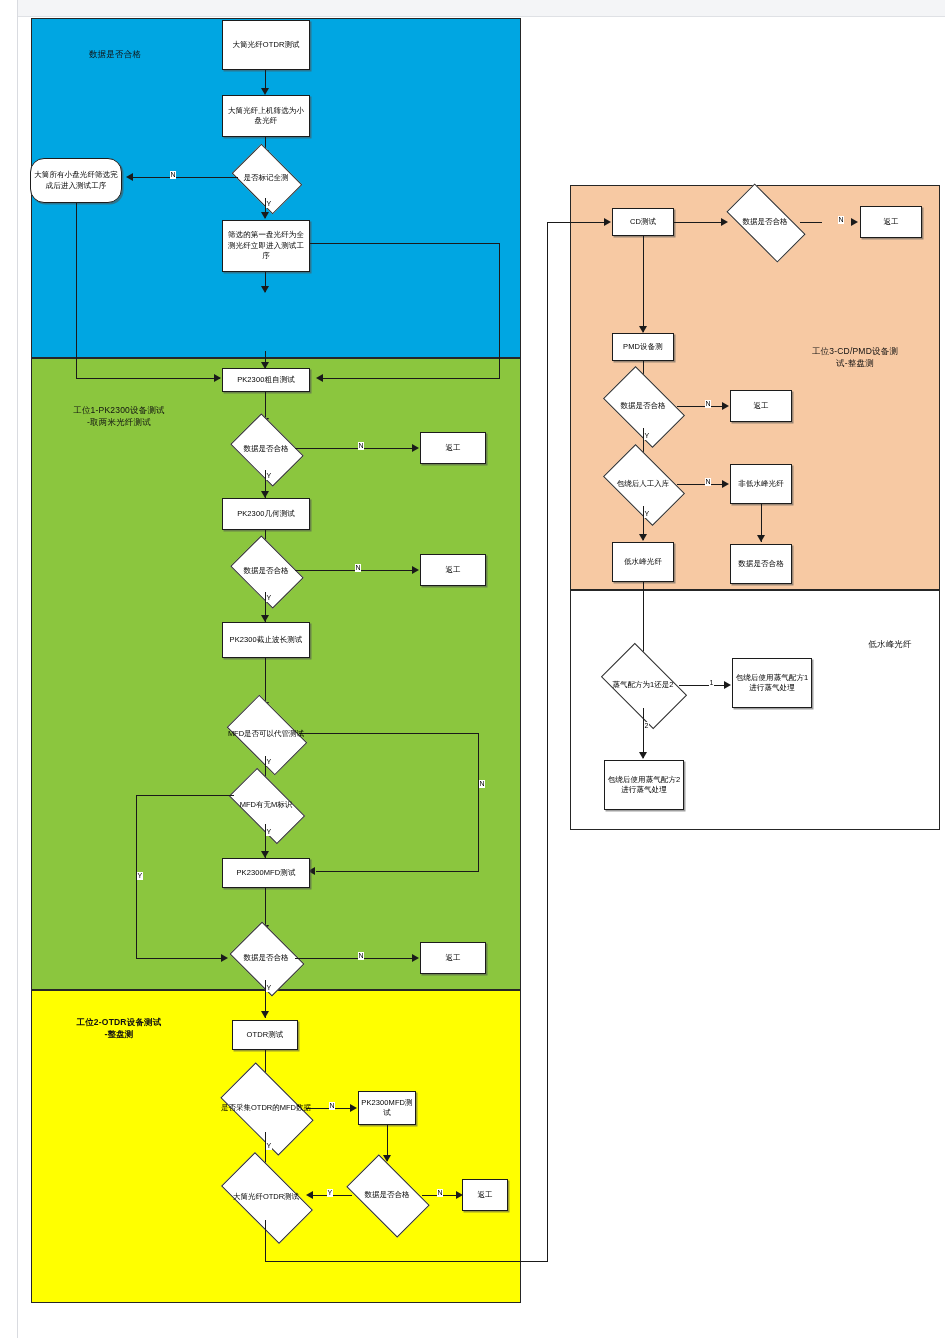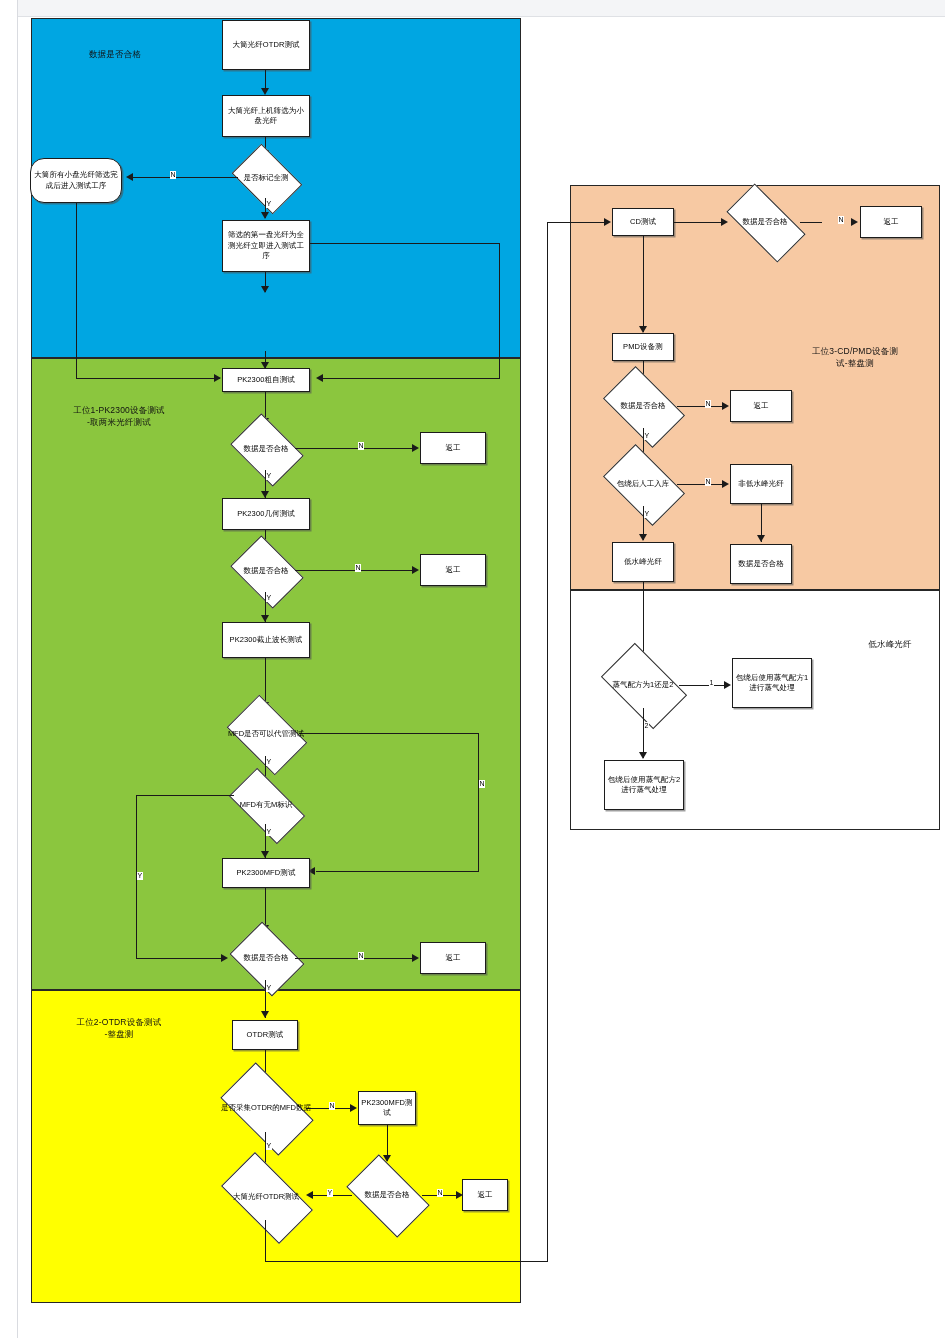--- a/index.html
+++ b/index.html
@@ -122,21 +122,21 @@
 
   <div class="zone" style="left:31px; top:18px; width:490px; height:340px; background:#00a6e2;"></div>
   <div class="zone" style="left:31px; top:358px; width:490px; height:632px; background:#8bc63e;"></div>
   <div class="zone" style="left:31px; top:990px; width:490px; height:313px; background:#ffff00;"></div>
   <div class="zone" style="left:570px; top:185px; width:370px; height:405px; background:#f7c9a3;"></div>
   <div class="zone" style="left:570px; top:590px; width:370px; height:240px; background:#ffffff;"></div>
 
   <div class="zone-label" style="left:55px; top:48px; width:120px;">数据是否合格</div>
   <div class="zone-label" style="left:44px; top:404px; width:150px;">工位1-PK2300设备测试
 -取两米光纤测试</div>
-  <div class="zone-label" style="left:44px; top:1016px; width:150px;">工位2-OTDR设备测试
+  <div class="zone-label" style="left:44px; top:1016px; width:150px;font-weight:bold;">工位2-OTDR设备测试
 -整盘测</div>
   <div class="zone-label" style="left:790px; top:312px; width:130px;margin-top:33px;">工位3-CD/PMD设备测
 试-整盘测</div>
   <div class="zone-label" style="left:845px; top:638px; width:90px;">低水峰光纤</div>
 
   <div class="node shadow" style="left:222px; top:20px; width:88px; height:50px;">大筒光纤OTDR测试</div>
   <div class="ln lnv" style="left:265px; top:70px; height:20px;"></div>
   <div class="arw arw-d" style="left:261px; top:88px;"></div>
 
   <div class="node shadow" style="left:222px; top:95px; width:88px; height:42px;">大筒光纤上机筛选为小盘光纤</div>

